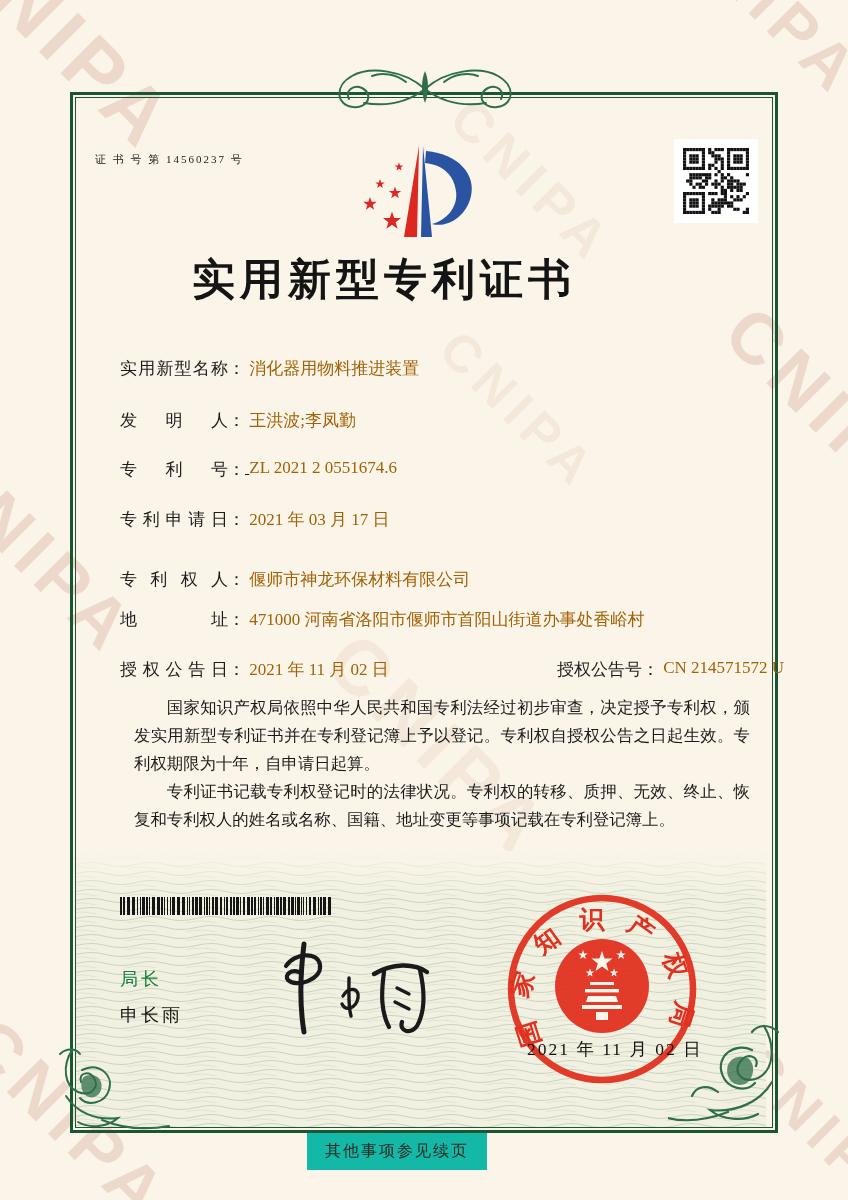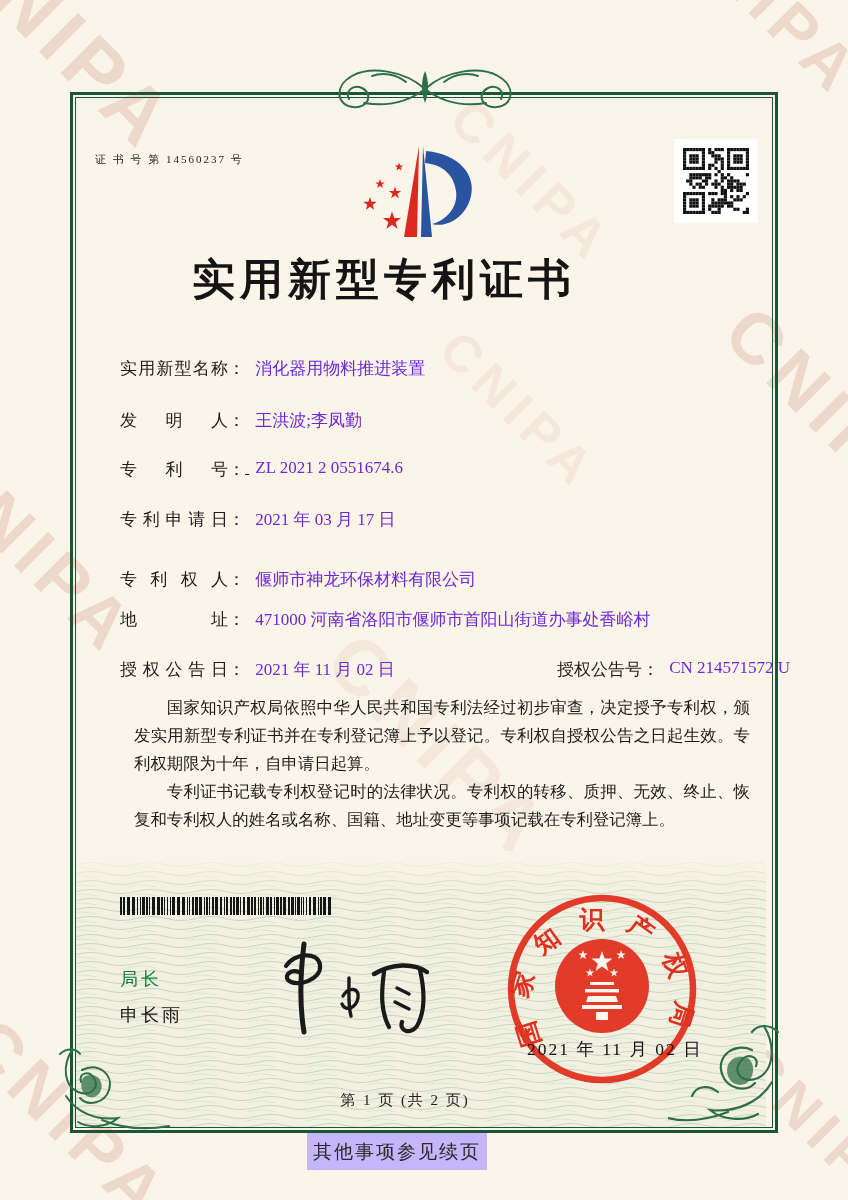--- a/index.html
+++ b/index.html
@@ -36,41 +36,41 @@
   .qr-box{position:absolute; left:674px; top:139px; width:84px; height:84px; background:#fff; z-index:4;}
   .qr-box svg{position:absolute; left:9px; top:9px;}
   .logo{position:absolute; left:352px; top:134px; z-index:4;}
   .title{
     position:absolute; left:70px; top:251px; width:628px; text-align:center;
     font-size:43px; font-weight:bold; letter-spacing:5px; color:#141414; z-index:5;
   }
   .field-row{position:absolute; left:120px; height:24px; font-size:17px; z-index:5; white-space:nowrap;}
   .field-label{display:inline-block; width:108px; text-align:justify; text-align-last:justify; vertical-align:top;}
   .field-colon{display:inline-block; vertical-align:top;}
-  .field-value{display:inline-block; margin-left:6px; vertical-align:top; color:#6d28d9;}
+  .field-value{display:inline-block; vertical-align:top; color:#a16207;}
   .grant-no{position:absolute; left:437px; top:0; white-space:nowrap;}
   .body-text{
     position:absolute; left:134px; top:694px; width:616px; z-index:5;
     font-size:16.4px; line-height:28px; text-align:justify; color:#1b1b1b;
   }
   .body-text p{margin:0; text-indent:2em;}
   .barcode{position:absolute; left:120px; top:897px; z-index:6;}
   .signer-title{position:absolute; left:120px; top:967px; font-size:18px; letter-spacing:3px;
     font-family:"Liberation Sans","DejaVu Sans",sans-serif; color:#15803d; z-index:6;}
   .signer-name{position:absolute; left:120px; top:1003px; font-size:18px; letter-spacing:3px;
     font-family:"Liberation Sans","DejaVu Sans",sans-serif; color:#15150f; z-index:6;}
   .signature{position:absolute; left:246px; top:936px; z-index:6;}
   .seal{position:absolute; left:504px; top:886px; z-index:6;}
   .seal-date{position:absolute; left:527px; top:1037px; font-size:17.5px; letter-spacing:2px;
     color:#14110e; z-index:7; white-space:nowrap;}
   .page-info{position:absolute; left:70px; top:1091px; width:670px; text-align:center;
     font-size:15px; letter-spacing:2px; color:#23211f; z-index:6;}
-  .note-box{position:absolute; left:307px; top:1133px; width:180px; height:37px; background:#c4b5fd;
+  .note-box{position:absolute; left:307px; top:1133px; width:180px; height:37px; background:#14b8a6;
     z-index:6; display:flex; align-items:center; justify-content:center;
-    font-size:19px; letter-spacing:2px; color:#2a2a24;}
+    font-size:16px; letter-spacing:2px; color:#2a2a24;}
   .ornament{position:absolute; z-index:4;}
 </style>
 </head>
 <body>
 
 <div class="page">
 
   <div class="wm" style="left:-80px; top:-10px; font-size:80px;">CNIPA</div>
   <div class="wm" style="left:650px; top:-36px; font-size:64px;">CNIPA</div>
   <div class="wm light" style="left:430px; top:150px; font-size:54px;">CNIPA</div>
@@ -513,18 +513,17 @@
     </g>
     <defs>
       <path id="sealArc" d="M 39.1,155.3 A 72,72 0 1,1 156.9,155.3" fill="none"></path>
     </defs>
     <text font-size="25" font-weight="bold" fill="#e03020" letter-spacing="20" font-family="'Liberation Serif',serif">
       <textPath href="#sealArc" startOffset="50%" text-anchor="middle">国家知识产权局</textPath>
     </text>
   </svg>
   <div class="seal-date">2021 年 11 月 02 日</div>
 
-  <div class="page-info">第 1 页 (共 2 页)</div>
   <div class="note-box">
     <span>其他事项参见续页</span>
   </div>
 
 </div>
 
 </body></html>

